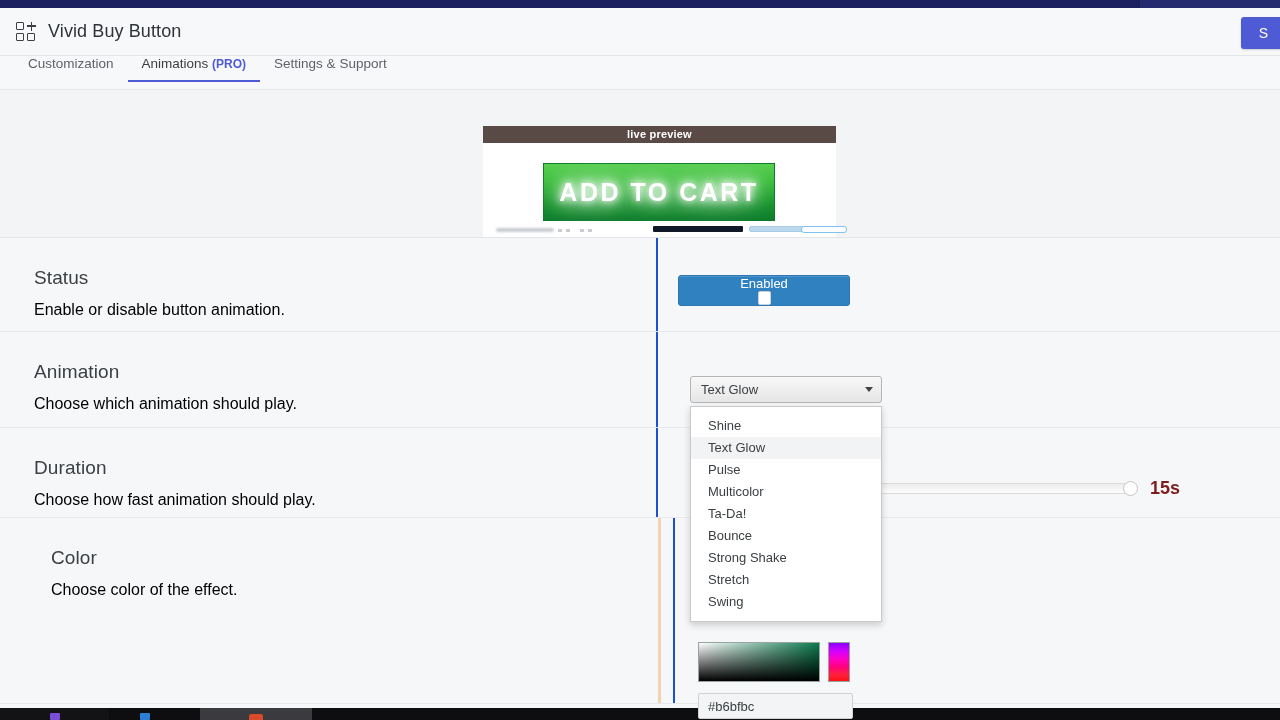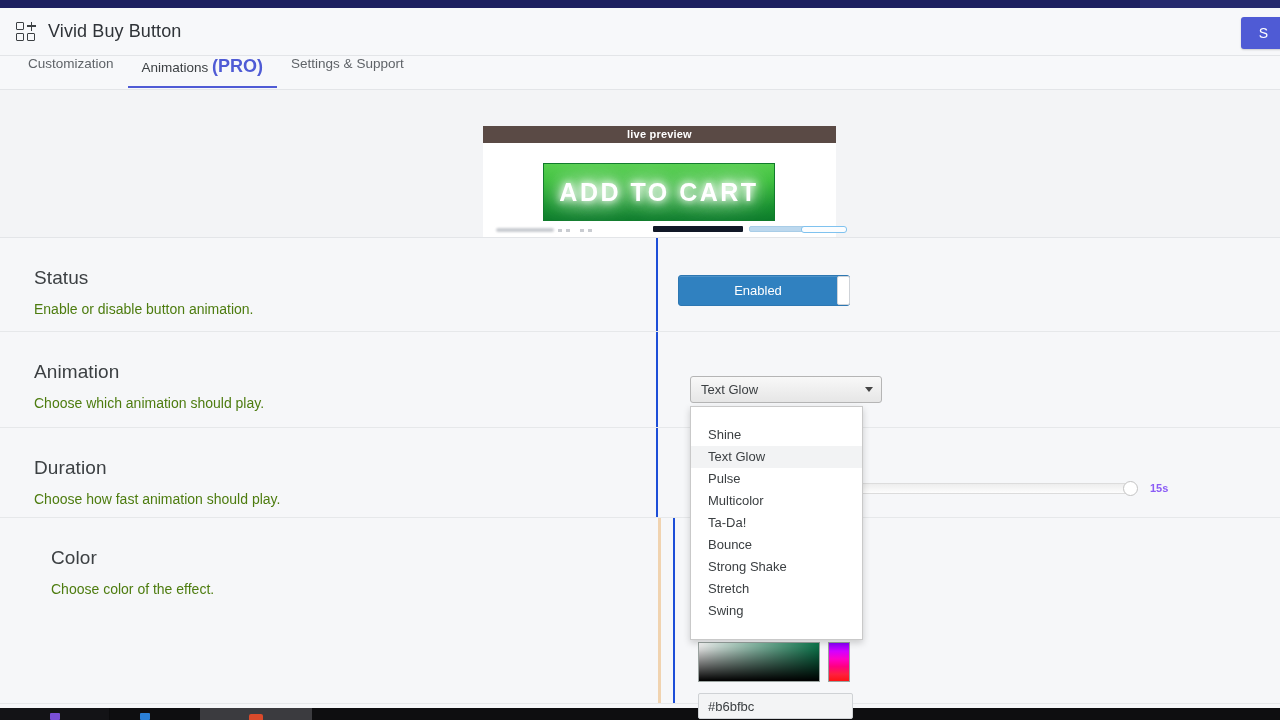--- a/index.html
+++ b/index.html
@@ -82,21 +82,21 @@
     display: flex; align-items: flex-start;
     padding-left: 14px;
   }
   .tab {
     font-size: 13.5px; color: #5f6368;
     padding: 0 14px 9px 14px; cursor: pointer;
     border-bottom: 2.5px solid transparent;
     white-space: nowrap;
   }
   .tab.active { color: #3c4043; border-bottom-color: #4f5bd5; }
-  .tab .pro { color: #4f5bd5; font-weight: bold; font-size: 18px; }
+  .tab .pro { color: #4f5bd5; font-weight: bold; font-size: 12px; }
 
   
   .preview-wrap {
     position: absolute; left: 0; top: 90px; width: 1280px; height: 148px;
     background: #f3f4f6;
     overflow: hidden;
     border-bottom: 1px solid #e3e5e8;
   }
   .preview-card {
     position: absolute; left: 483px; top: 36px; width: 353px; height: 112px;
@@ -135,32 +135,33 @@
     background: #bcd8ee; border: 1px solid #a9cde7; border-radius: 2px; }
   .psr-ol { position: absolute; top: 0; height: 7px; border: 1px solid #7fc2ef;
     border-radius: 3px; background: #fbfdff; }
 
   
   .rows { position: absolute; left: 0; top: 238px; width: 1280px; height: 470px; }
   .row { position: relative; display: flex; border-bottom: 1px solid #e6e8ea; background: #f6f7f9; }
   .row-left { width: 658px; padding: 29px 0 0 34px; border-right: 2px solid #1d4ed8; }
   .row-right { flex: 1; position: relative; padding: 0 0 0 33px; }
   .row-title { font-size: 19px; color: #3c4043; font-weight: normal; letter-spacing: .1px; }
-  .row-desc { font-size: 14px; color: #4d7c0f; margin-top: 12px; }
+  .row-desc { font-size: 16px; color: #000000; margin-top: 12px; }
   .r-status { height: 94px; }
   .r-anim { height: 96px; }
   .r-dur  { height: 90px; }
   .r-color { height: 186px; padding-left: 17px; }
 
   
   .toggle {
     position: absolute; left: 678px; top: 37px; width: 172px; height: 31px;
     background: #3081c0; border: 1px solid #2d77b2; border-radius: 3px;
     display: flex; align-items: center; cursor: pointer;
     box-shadow: inset 0 1px 0 rgba(255,255,255,.15);
+    flex-direction: column;
   }
   .toggle .lbl { flex: 1; text-align: center; color: #fff; font-size: 13px; }
   .toggle .knob {
     width: 13px; height: 29px; background: #fff; border: 1px solid #cfd3d8;
     border-radius: 2px; margin-right: -1px;
   }
 
   
   .select-box {
     position: absolute; left: 690px; top: 138px; width: 192px; height: 27px;
@@ -168,24 +169,24 @@
     border: 1px solid #b5b5b5; border-radius: 3px;
     display: flex; align-items: center; padding: 0 8px 0 10px; cursor: pointer;
     z-index: 6;
   }
   .select-value { flex: 1; font-size: 13px; color: #3c4043; }
   .caret {
     width: 0; height: 0; border-left: 4.5px solid transparent;
     border-right: 4.5px solid transparent; border-top: 5.5px solid #444;
   }
   .dropdown {
-    position: absolute; left: 690px; top: 168px; width: 173px;
+    position: absolute; left: 690px; top: 168px; width: 192px;
     background: #fff; border: 1px solid #c9c9c9;
     box-shadow: 0 3px 7px rgba(0,0,0,.18);
-    z-index: 20; padding: 17px 0;
+    z-index: 20; padding: 8px 0;
   }
   .dd-item {
     font-size: 13px; color: #3c4043; padding: 4px 0 4px 17px; cursor: pointer;
     line-height: 14px;
   }
   .dd-item.sel { background: #f2f3f4; }
 
   
   .slider-wrap {
     position: absolute; left: 690px; top: 239px; width: 560px; height: 22px;
@@ -194,21 +195,21 @@
   .slider-track {
     position: relative; width: 444px; height: 11px;
     background: linear-gradient(180deg,#ededed 0%, #fdfdfd 100%);
     border: 1px solid #dcdcdc; border-radius: 6px;
   }
   .slider-knob {
     position: absolute; right: -5px; top: -3px; width: 15px; height: 15px;
     background: #fff; border: 1px solid #c3c3c3; border-radius: 50%;
   }
   .slider-value {
-    margin-left: 16px; font-size: 11px; font-weight: bold; color: #8b5cf6;
+    margin-left: 16px; font-size: 18px; font-weight: bold; color: #7f1d1d;
   }
 
   
   .color-picker { position: absolute; left: 698px; top: 404px; width: 160px; z-index: 3; }
   .cp-row { display: flex; gap: 8px; }
   .cp-sat {
     width: 122px; height: 40px;
     background:
       linear-gradient(to top, rgba(0,0,0,1), rgba(0,0,0,0)),
       linear-gradient(to right, rgba(255,255,255,1), rgba(0,0,0,0)),

